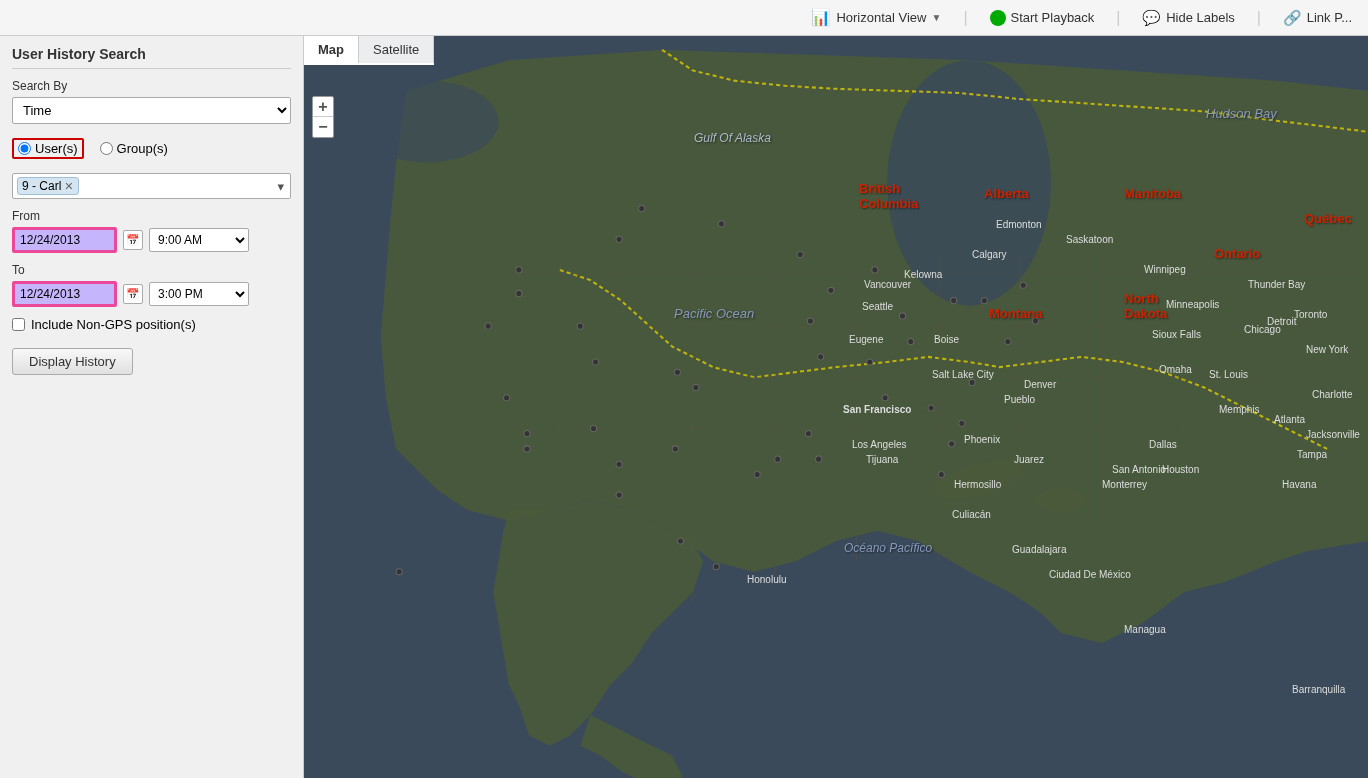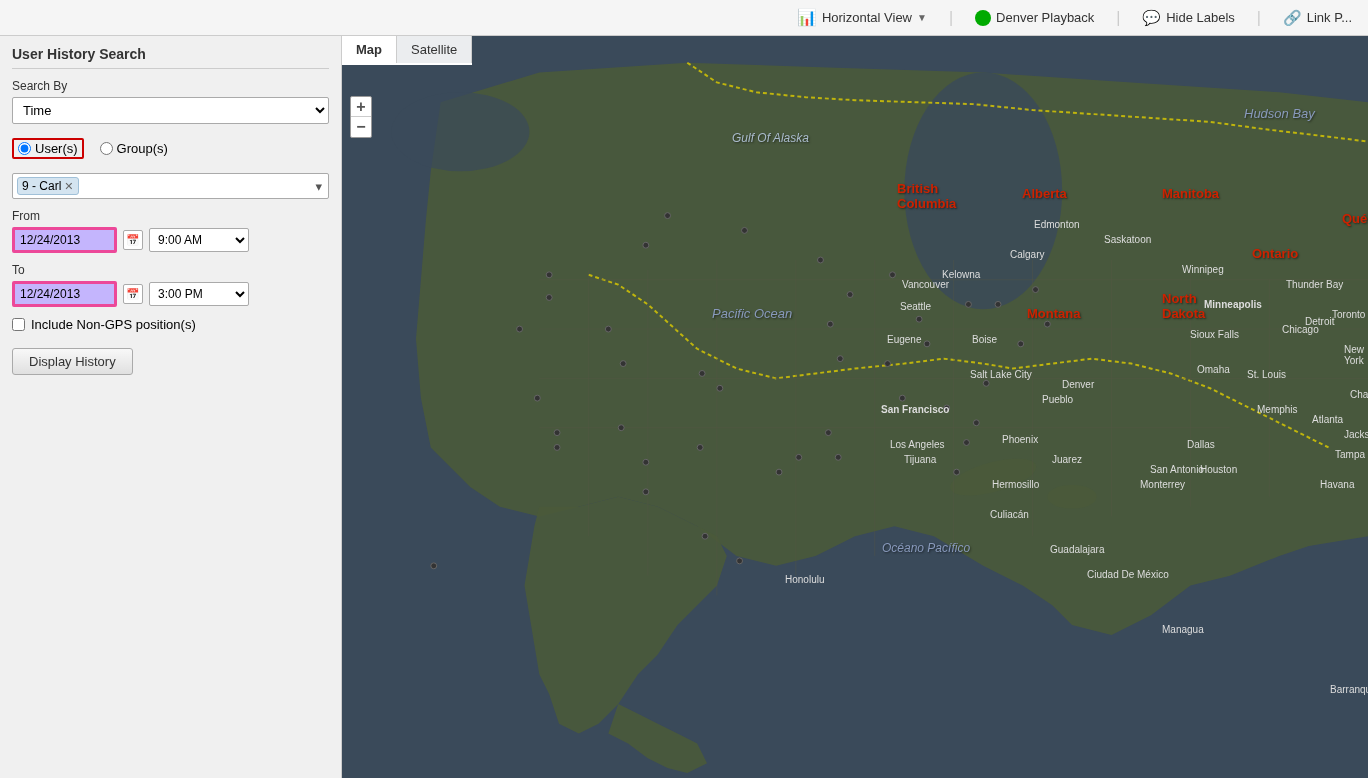--- a/index.html
+++ b/index.html
@@ -34,21 +34,21 @@
 
     
     .main-content {
       display: flex;
       flex: 1;
       overflow: hidden;
     }
 
     
     .left-panel {
-      width: 342px;
+      width: 304px;
       flex-shrink: 0;
       background: #f0f0f0;
       border-right: 1px solid #ccc;
       padding: 10px 12px;
       display: flex;
       flex-direction: column;
       gap: 10px;
     }
     .panel-title {
       font-size: 14px;
@@ -254,21 +254,21 @@
 
 <div class="toolbar">
   <button class="toolbar-btn">
     <span style="color:#cc4400;font-size:16px;">📊</span>
     <span>Horizontal View</span>
     <span class="dropdown-arrow">▼</span>
   </button>
   <span class="toolbar-separator">|</span>
   <button class="toolbar-btn">
     <span class="icon-circle-green"></span>
-    <span>Denver Playback</span>
+    <span>Start Playback</span>
   </button>
   <span class="toolbar-separator">|</span>
   <button class="toolbar-btn">
     <span style="font-size:15px;color:#888;">💬</span>
     <span>Hide Labels</span>
   </button>
   <span class="toolbar-separator">|</span>
   <button class="toolbar-btn">
     <span style="font-size:15px;color:#336699;">🔗</span>
     <span>Link P...</span>
@@ -445,21 +445,21 @@
     <div class="map-label" style="top:505px;left:540px;color:#8899bb;font-weight:normal;font-style:italic;font-size:12px;">Océano Pacífico</div>
 
     <div style="position:absolute;top:183px;left:692px;color:#ddd;font-size:10px;pointer-events:none;">Edmonton</div>
     <div style="position:absolute;top:213px;left:668px;color:#ddd;font-size:10px;pointer-events:none;">Calgary</div>
     <div style="position:absolute;top:198px;left:762px;color:#ddd;font-size:10px;pointer-events:none;">Saskatoon</div>
     <div style="position:absolute;top:228px;left:840px;color:#ddd;font-size:10px;pointer-events:none;">Winnipeg</div>
     <div style="position:absolute;top:243px;left:560px;color:#ddd;font-size:10px;pointer-events:none;">Vancouver</div>
     <div style="position:absolute;top:265px;left:558px;color:#ddd;font-size:10px;pointer-events:none;">Seattle</div>
     <div style="position:absolute;top:298px;left:545px;color:#ddd;font-size:10px;pointer-events:none;">Eugene</div>
     <div style="position:absolute;top:298px;left:630px;color:#ddd;font-size:10px;pointer-events:none;">Boise</div>
-    <div style="position:absolute;top:263px;left:862px;color:#ddd;font-size:10px;pointer-events:none;font-weight:bold;">Minneapolis</div>
+    <div style="position:absolute;top:263px;left:862px;color:#ddd;font-size:10px;pointer-events:none;">Minneapolis</div>
     <div style="position:absolute;top:293px;left:848px;color:#ddd;font-size:10px;pointer-events:none;">Sioux Falls</div>
     <div style="position:absolute;top:328px;left:855px;color:#ddd;font-size:10px;pointer-events:none;">Omaha</div>
     <div style="position:absolute;top:343px;left:720px;color:#ddd;font-size:10px;pointer-events:none;">Denver</div>
     <div style="position:absolute;top:333px;left:628px;color:#ddd;font-size:10px;pointer-events:none;">Salt Lake City</div>
     <div style="position:absolute;top:288px;left:940px;color:#ddd;font-size:10px;pointer-events:none;">Chicago</div>
     <div style="position:absolute;top:308px;left:1002px;color:#ddd;font-size:10px;pointer-events:none;">New York</div>
     <div style="position:absolute;top:273px;left:990px;color:#ddd;font-size:10px;pointer-events:none;">Toronto</div>
     <div style="position:absolute;top:368px;left:539px;color:#ddd;font-size:10px;pointer-events:none;font-weight:bold;">San Francisco</div>
     <div style="position:absolute;top:403px;left:548px;color:#ddd;font-size:10px;pointer-events:none;">Los Angeles</div>
     <div style="position:absolute;top:398px;left:620px;color:#ddd;font-size:10px;pointer-events:none;padding-left:40px;">Phoenix</div>

